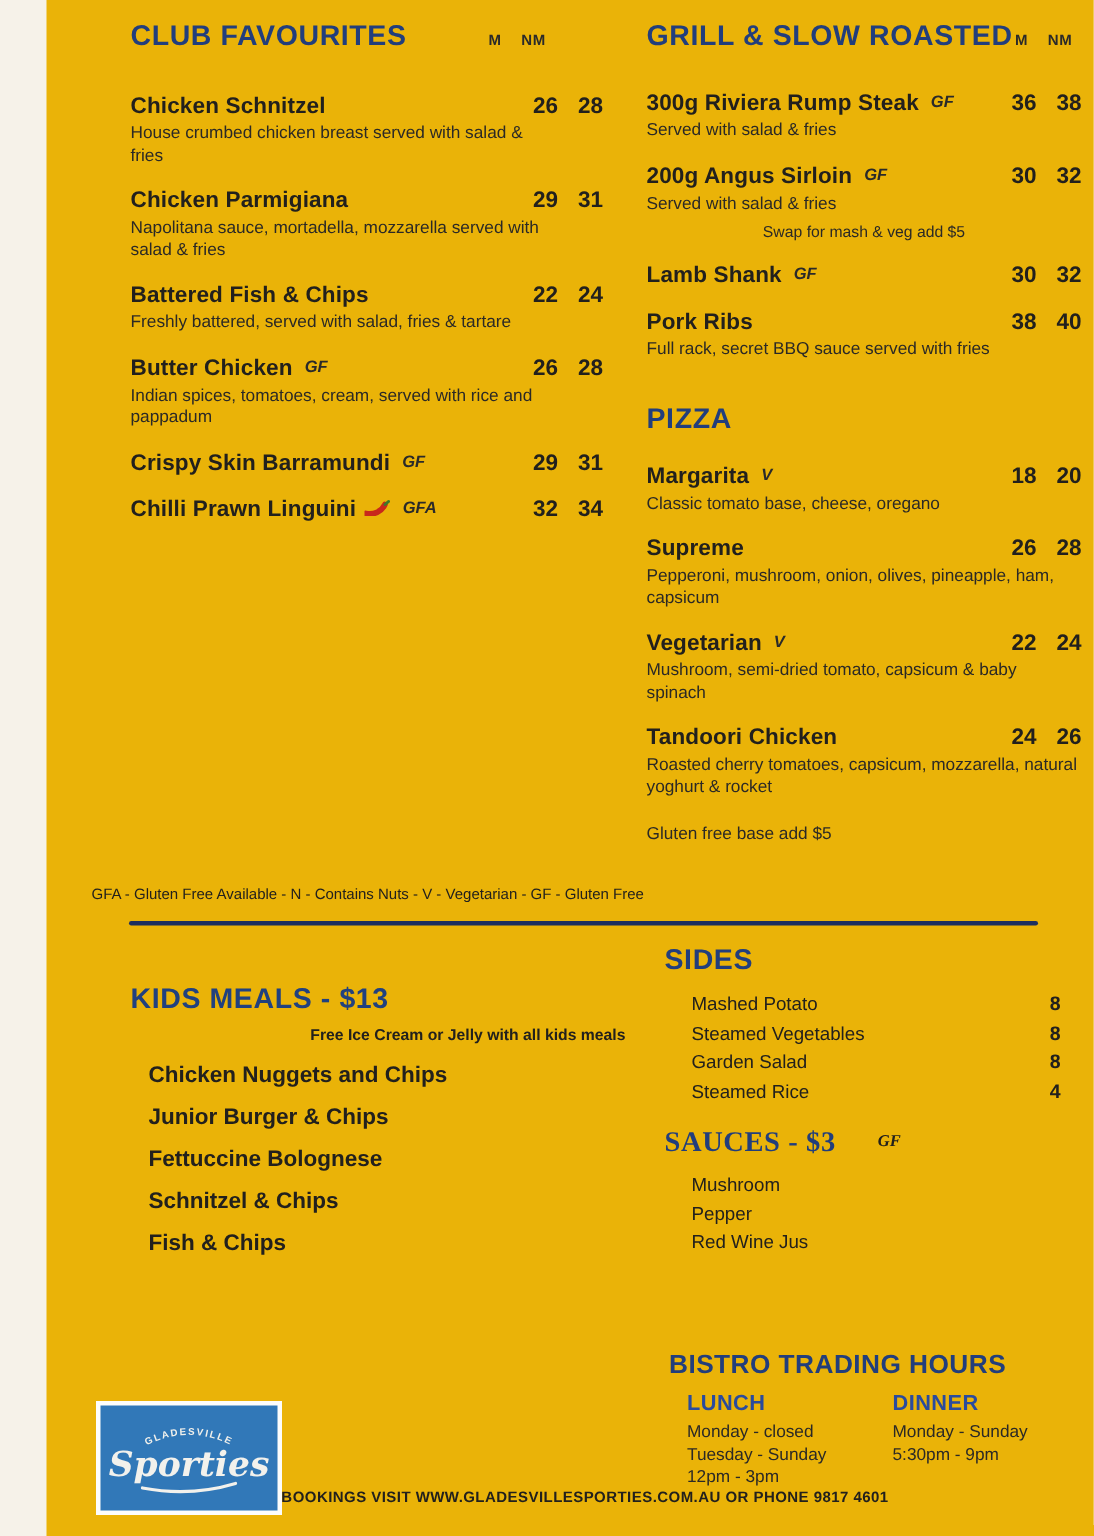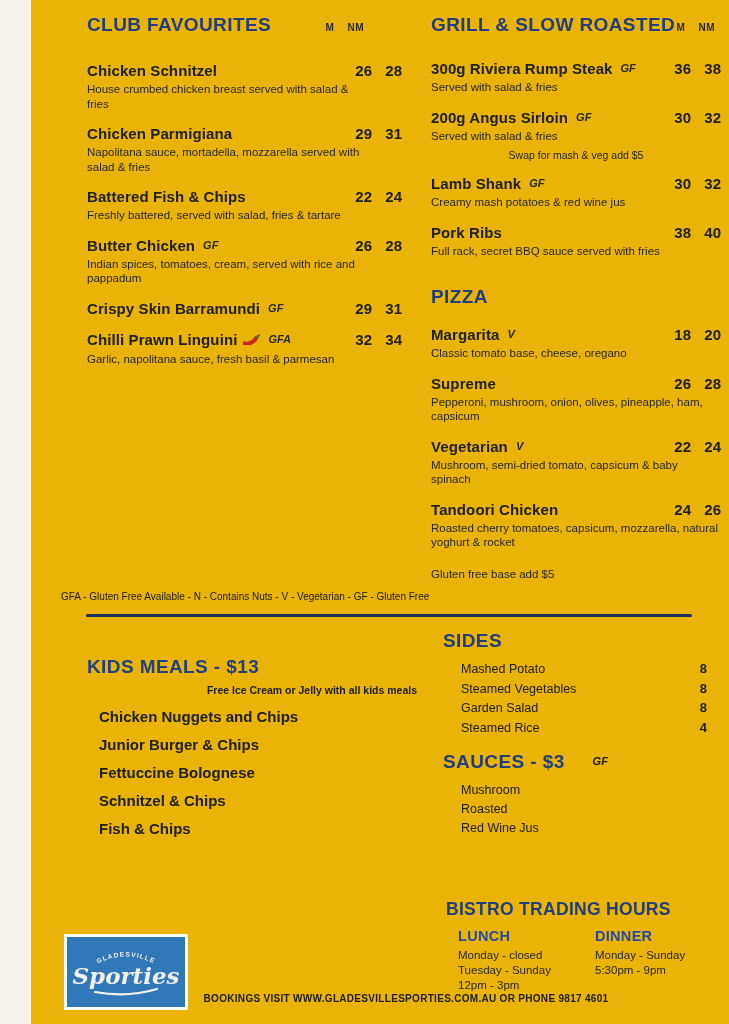--- a/index.html
+++ b/index.html
@@ -71,41 +71,41 @@
 
   
   .rightlower { position: absolute; left: 412px; top: 630px; width: 278px; }
   .sides-title, .sauces-title {
     margin: 0; font-size: 19px; font-weight: 800; color: #223e7c; letter-spacing: 0.4px;
   }
   .sides-list { margin: 9px 0 0 18px; }
   .side-row { display: flex; align-items: baseline; margin-bottom: 4.5px; }
   .side-name { font-size: 12.5px; color: #22201d; }
   .side-price { margin-left: auto; font-size: 13px; font-weight: 700; padding-right: 14px; }
-  .sauces-head { display: flex; align-items: baseline; margin-top: 16px; }
+  .sauces-head { display: flex; align-items: baseline; margin-top: 16px; font-family: Liberation Serif, serif; }
   .sauces-tag { font-size: 11px; font-style: italic; font-weight: 600; margin-left: 28px; position: relative; top: -3px; }
   .sauce-item { font-size: 12.5px; color: #22201d; margin: 0 0 5px 18px; }
   .sauces-list { margin-top: 10px; }
 
   
   .trading { position: absolute; left: 415px; top: 899px; width: 300px; }
   .trading-title { margin: 0 0 8px 0; font-size: 17.5px; font-weight: 800; color: #223e7c; letter-spacing: 0.3px; }
   .trading-cols { display: flex; margin-left: 12px; }
   .trading-col-lunch { width: 125px; margin-right: 12px; }
   .meal-label { font-size: 14.5px; font-weight: 800; color: #2a4b9d; letter-spacing: 0.3px; margin-bottom: 4px; }
   .meal-line { font-size: 11.5px; line-height: 15px; color: #2b2926; }
 
   
   .logo {
     position: absolute; left: 33px; top: 934px; width: 124px; height: 76px;
     background: #3178b8; border: 3px solid #fdfdfb; box-sizing: border-box;
     display: flex; align-items: center; justify-content: center;
   }
   .bookings {
-    position: absolute; left: 72px; top: 993px; width: 606px;
+    position: absolute; left: 56px; top: 993px; width: 606px;
     text-align: center; font-size: 10px; font-weight: 700;
     letter-spacing: 0.3px; color: #22201d;
   }
 </style>
 </head>
 <body>
 
 <div class="page">
 
   <div class="col-left">
@@ -179,21 +179,20 @@
         <span class="chili"><svg width="17" height="11" viewBox="0 0 20 13">
               <path d="M1 11 C 7 12.5 13.5 9.5 16 4" stroke="#c8281c" stroke-width="4.5" fill="none" stroke-linecap="round"></path>
               <path d="M16 4 L 19 1.5" stroke="#3d7a2a" stroke-width="2.2" fill="none" stroke-linecap="round"></path>
             </svg></span>
         <span class="tag">GFA</span>
         <span class="prices">
             <span class="p">32</span>
             <span class="p">34</span>
           </span>
       </div>
-      <div class="item-desc">Garlic, napolitana sauce, fresh basil &amp; parmesan</div>
     </div>
   </div>
 
   <div class="col-right">
     <div class="sec-head">
       <h2 class="sec-title">GRILL &amp; SLOW ROASTED</h2>
       <div class="mnm mnm-right">
         <span>M</span>
         <span>NM</span>
       </div>
@@ -226,21 +225,20 @@
 
     <div class="item">
       <div class="item-row">
         <span class="item-name">Lamb Shank</span>
         <span class="tag">GF</span>
         <span class="prices">
             <span class="p">30</span>
             <span class="p">32</span>
           </span>
       </div>
-      <div class="item-desc">Creamy mash potatoes &amp; red wine jus</div>
     </div>
 
     <div class="item">
       <div class="item-row">
         <span class="item-name">Pork Ribs</span>
         <span class="prices">
             <span class="p">38</span>
             <span class="p">40</span>
           </span>
       </div>
@@ -331,21 +329,21 @@
         <span class="side-price">4</span>
       </div>
     </div>
 
     <div class="sauces-head">
       <h2 class="sauces-title">SAUCES - $3</h2>
       <span class="sauces-tag">GF</span>
     </div>
     <div class="sauces-list">
       <div class="sauce-item">Mushroom</div>
-      <div class="sauce-item">Roasted</div>
+      <div class="sauce-item">Pepper</div>
       <div class="sauce-item">Red Wine Jus</div>
     </div>
   </div>
 
   <div class="trading">
     <h2 class="trading-title">BISTRO TRADING HOURS</h2>
     <div class="trading-cols">
       <div class="trading-col-lunch">
         <div class="meal-label">LUNCH</div>
         <div class="meal-line">Monday - closed</div>

